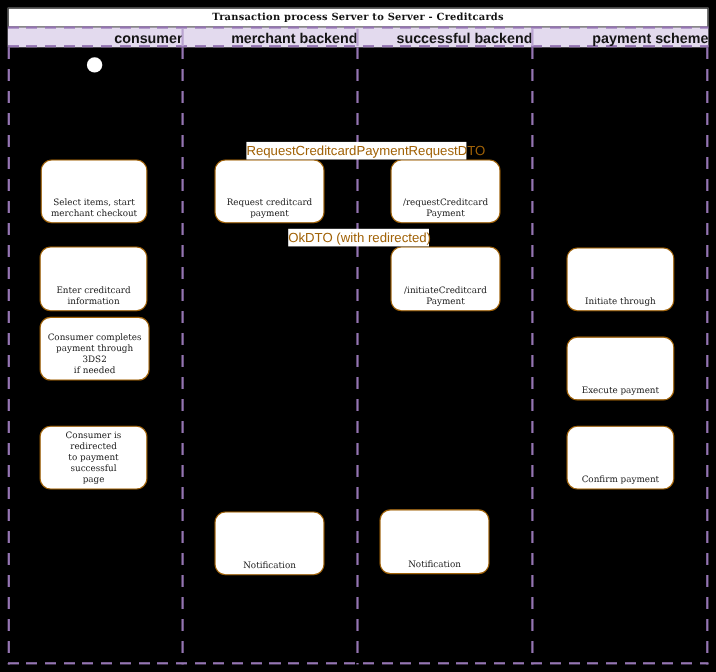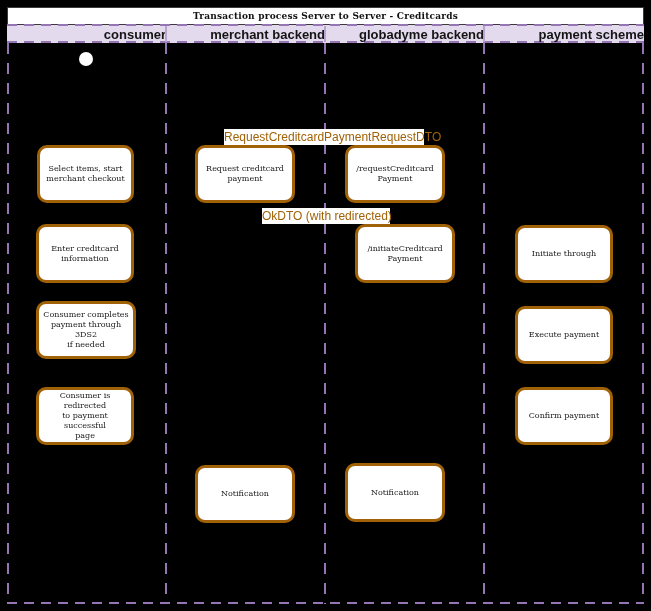--- a/index.html
+++ b/index.html
@@ -68,25 +68,25 @@
   .hline {
     position: absolute;
     left: 7px; width: 637px;
     height: 2px;
     background: repeating-linear-gradient(90deg, #9575b3 0 10px, transparent 10px 17px);
   }
   
   .node {
     position: absolute;
     background: #ffffff;
-    border: 3px solid #a16207;
+    border: 1px solid #a16207;
     border-radius: 10px;
     box-sizing: border-box;
     display: flex;
-    align-items: center;
+    align-items: flex-end;
     justify-content: center;
     padding: 3px 4px;
   }
   .node-text {
     font-family: "DejaVu Serif", serif;
     font-size: 8px;
     line-height: 10px;
     color: #1a1a1a;
     text-align: center;
     white-space: pre-line;
@@ -125,21 +125,21 @@
   <div class="hline" style="top:24px"></div>
   <div class="hline" style="top:41px"></div>
 
   <div class="lane-header" style="left:7px;width:159px">
     <span>consumer</span>
   </div>
   <div class="lane-header" style="left:166px;width:159px">
     <span>merchant backend</span>
   </div>
   <div class="lane-header" style="left:325px;width:159px">
-    <span>globadyme backend</span>
+    <span>successful backend</span>
   </div>
   <div class="lane-header" style="left:484px;width:160px">
     <span>payment scheme</span>
   </div>
 
   <div class="band-divider" style="left:165px"></div>
   <div class="band-divider" style="left:324px"></div>
   <div class="band-divider" style="left:483px"></div>
 
   <div class="vline" style="left:7px"></div>
@@ -152,40 +152,40 @@
   <div class="start-circle"></div>
 
   <div class="node" style="left:37px;top:145px;width:97px;height:58px">
     <span class="node-text">Select items, start
 merchant checkout</span>
   </div>
   <div class="node" style="left:36px;top:224px;width:98px;height:59px">
     <span class="node-text">Enter creditcard
 information</span>
   </div>
-  <div class="node" style="left:36px;top:301px;width:100px;height:58px">
+  <div class="node" style="left:36px;top:288px;width:100px;height:58px">
     <span class="node-text">Consumer completes
 payment through 3DS2
 if needed</span>
   </div>
   <div class="node" style="left:36px;top:387px;width:98px;height:58px">
     <span class="node-text">Consumer is redirected
 to payment successful
 page</span>
   </div>
 
   <div class="node" style="left:195px;top:145px;width:100px;height:58px">
     <span class="node-text">Request creditcard
 payment</span>
   </div>
   <div class="node" style="left:195px;top:465px;width:100px;height:58px">
     <span class="node-text">Notification</span>
   </div>
 
-  <div class="node" style="left:345px;top:145px;width:100px;height:58px">
+  <div class="node" style="left:355px;top:145px;width:100px;height:58px">
     <span class="node-text">/requestCreditcard
 Payment</span>
   </div>
   <div class="node" style="left:355px;top:224px;width:100px;height:59px">
     <span class="node-text">/initiateCreditcard
 Payment</span>
   </div>
   <div class="node" style="left:345px;top:463px;width:100px;height:59px">
     <span class="node-text">Notification</span>
   </div>

